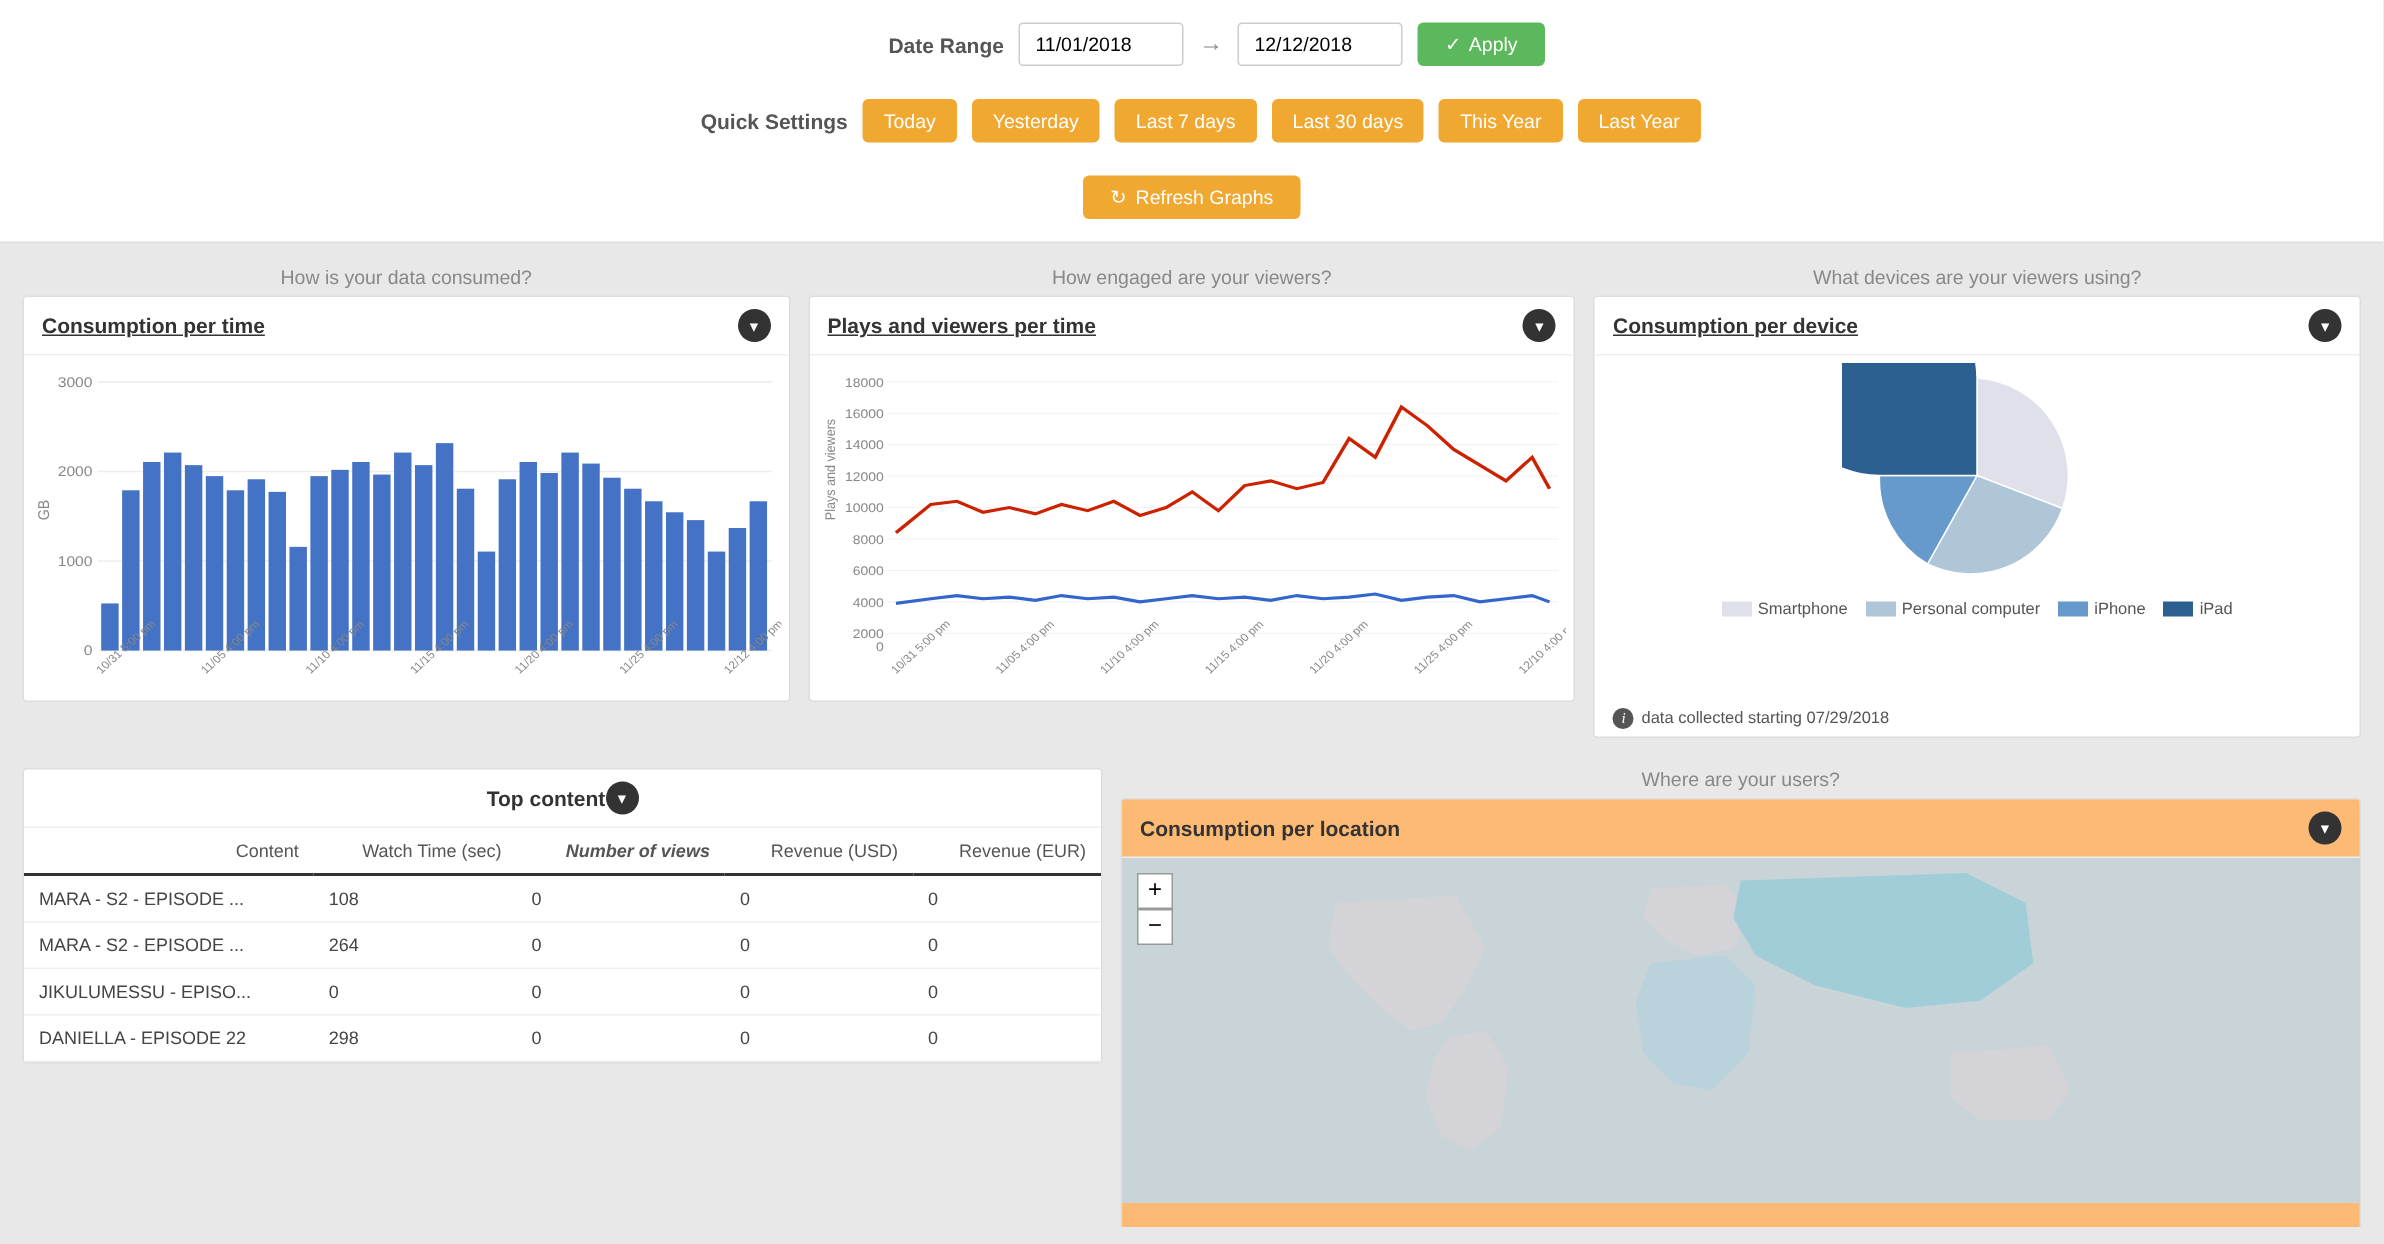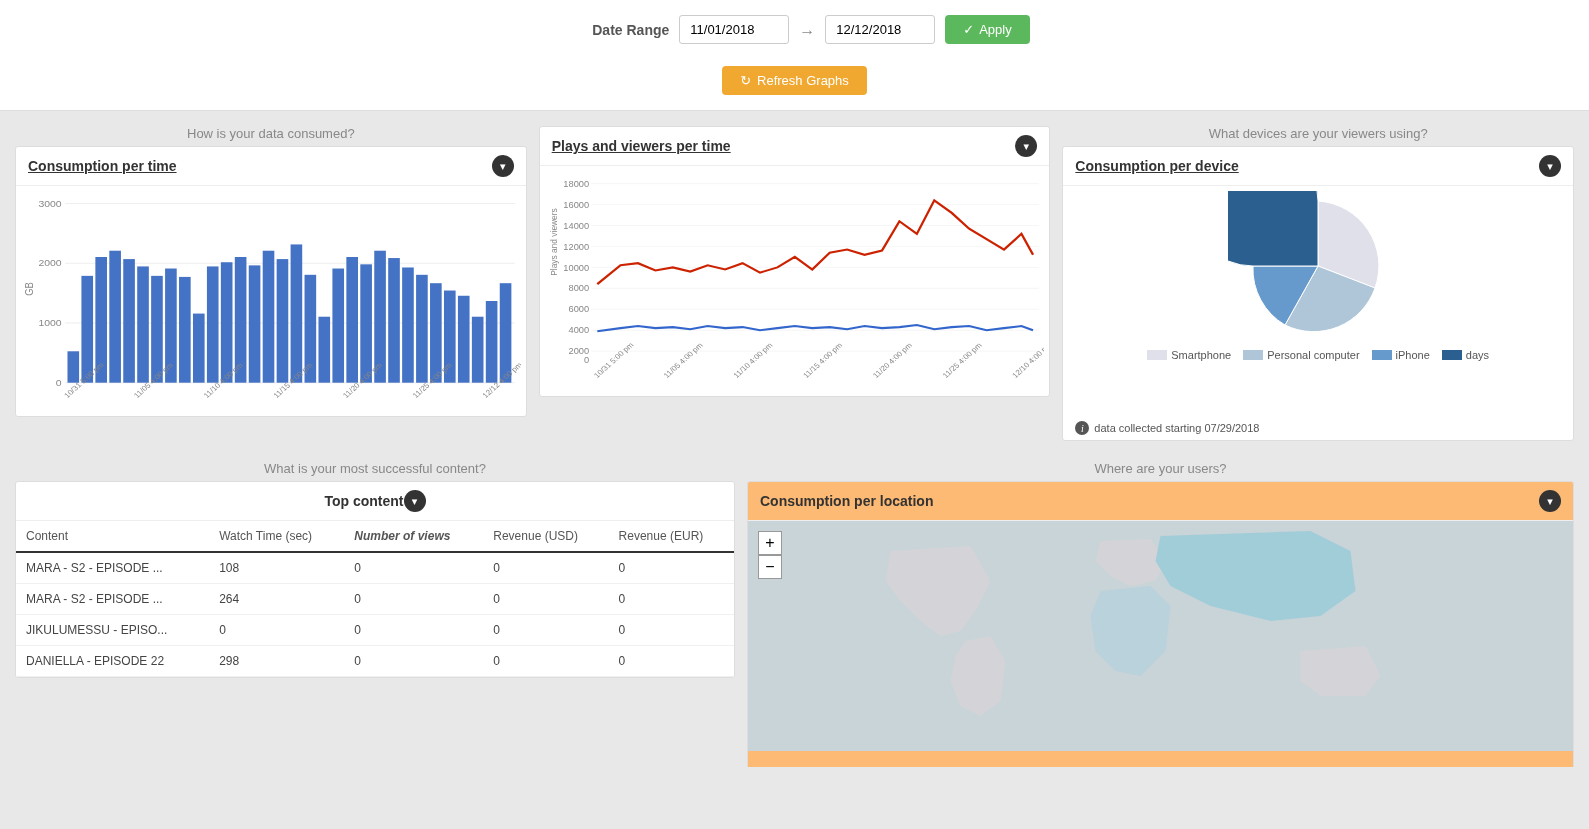--- a/index.html
+++ b/index.html
@@ -158,21 +158,21 @@
       padding: 8px 12px;
       border-bottom: 1px solid #eee;
     }
     .table-card table {
       width: 100%;
       border-collapse: collapse;
       font-size: 12px;
     }
     .table-card table th {
       padding: 8px 10px;
-      text-align: left;
+      text-align: right;
       color: #555;
       font-weight: normal;
       border-bottom: 2px solid #333;
       white-space: nowrap;
     }
     .table-card table th.active-col {
       border-bottom: 2px solid #333;
       font-weight: bold;
       font-style: italic;
     }
@@ -281,20 +281,29 @@
 <div class="filter-bar">
   <div class="filter-row">
     <span class="filter-label">Date Range</span>
     <input class="date-input" type="text" value="11/01/2018" style="">
     <span class="arrow-icon">→</span>
     <input class="date-input" type="text" value="12/12/2018" style="">
     <button class="btn-apply">
       <span>✓</span>
       <span>Apply</span>
     </button>
+  </div>
+  <div class="filter-row">
+    <span class="filter-label">Quick Settings</span>
+    <button class="quick-btn">Today</button>
+    <button class="quick-btn">Yesterday</button>
+    <button class="quick-btn">Last 7 days</button>
+    <button class="quick-btn">Last 30 days</button>
+    <button class="quick-btn">This Year</button>
+    <button class="quick-btn">Last Year</button>
   </div>
   <div class="filter-row">
     <button class="btn-refresh">
       <span>↻</span>
       <span>Refresh Graphs</span>
     </button>
   </div>
 </div>
 
 <div class="main-content">
@@ -362,20 +371,21 @@
             <text x="220" y="198" font-size="7" fill="#888" transform="rotate(-45,220,198)">11/15 4:00 pm</text>
             <text x="280" y="198" font-size="7" fill="#888" transform="rotate(-45,280,198)">11/20 4:00 pm</text>
             <text x="340" y="198" font-size="7" fill="#888" transform="rotate(-45,340,198)">11/25 4:00 pm</text>
             <text x="400" y="198" font-size="7" fill="#888" transform="rotate(-45,400,198)">12/12 4:00 pm</text>
           </svg>
         </div>
       </div>
     </div>
 
     <div class="section-wrapper" style="flex:1">
+      <div class="section-label">How engaged are your viewers?</div>
       <div class="chart-card">
         <div class="chart-card-header">
           <span class="chart-title">Plays and viewers per time</span>
           <div class="dropdown-icon">▾</div>
         </div>
         <div class="chart-body">
           <svg class="bar-chart-svg" viewBox="0 0 430 210" preserveAspectRatio="none">
 
             <text x="38" y="15" font-size="8" fill="#888" text-anchor="end">18000</text>
             <text x="38" y="35" font-size="8" fill="#888" text-anchor="end">16000</text>
@@ -496,37 +506,36 @@
             <div class="legend-item">
               <span class="legend-color" style="background:#aec6d8"></span>
               <span>Personal computer</span>
             </div>
             <div class="legend-item">
               <span class="legend-color" style="background:#6699cc"></span>
               <span>iPhone</span>
             </div>
             <div class="legend-item">
               <span class="legend-color" style="background:#2a5f8f"></span>
-              <span>days</span>
+              <span>iPad</span>
             </div>
           </div>
         </div>
         <div class="data-note">
           <span class="info-icon">i</span>
           <span>data collected starting 07/29/2018</span>
         </div>
       </div>
     </div>
 
   </div>
 
   <div class="bottom-row">
 
     <div class="bottom-left">
-      <div class="section-label">What is your most successful content?</div>
       <div class="table-card">
         <div class="table-card-header">
           <span class="chart-title">Top content</span>
           <div class="dropdown-icon">▾</div>
         </div>
         <table>
           <thead>
             <tr>
               <th>Content</th>
               <th>Watch Time (sec)</th>

